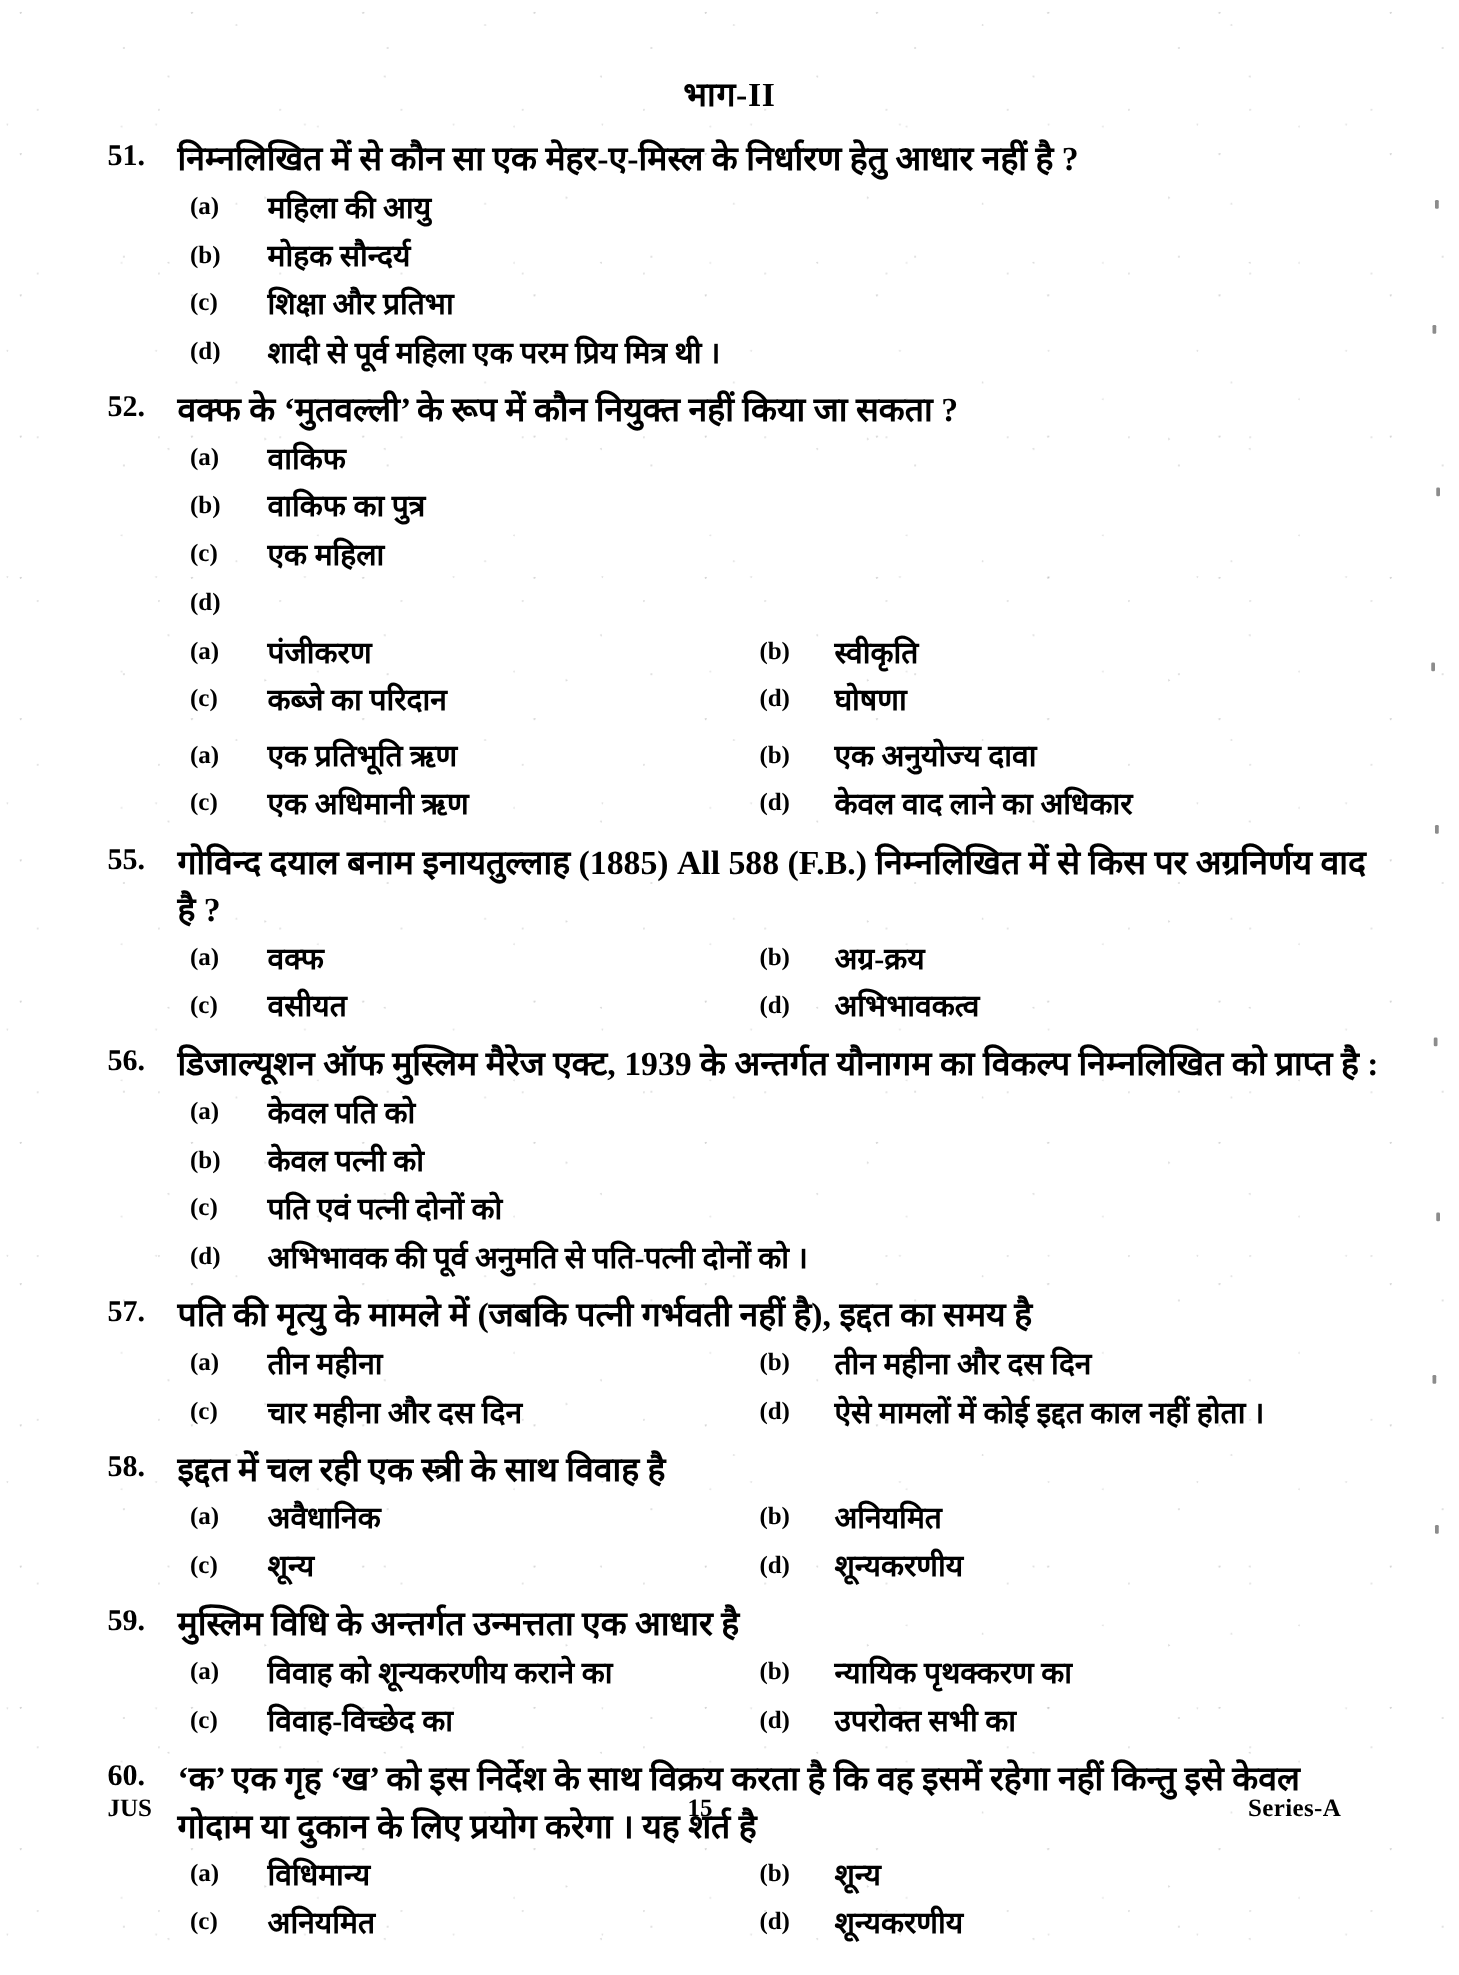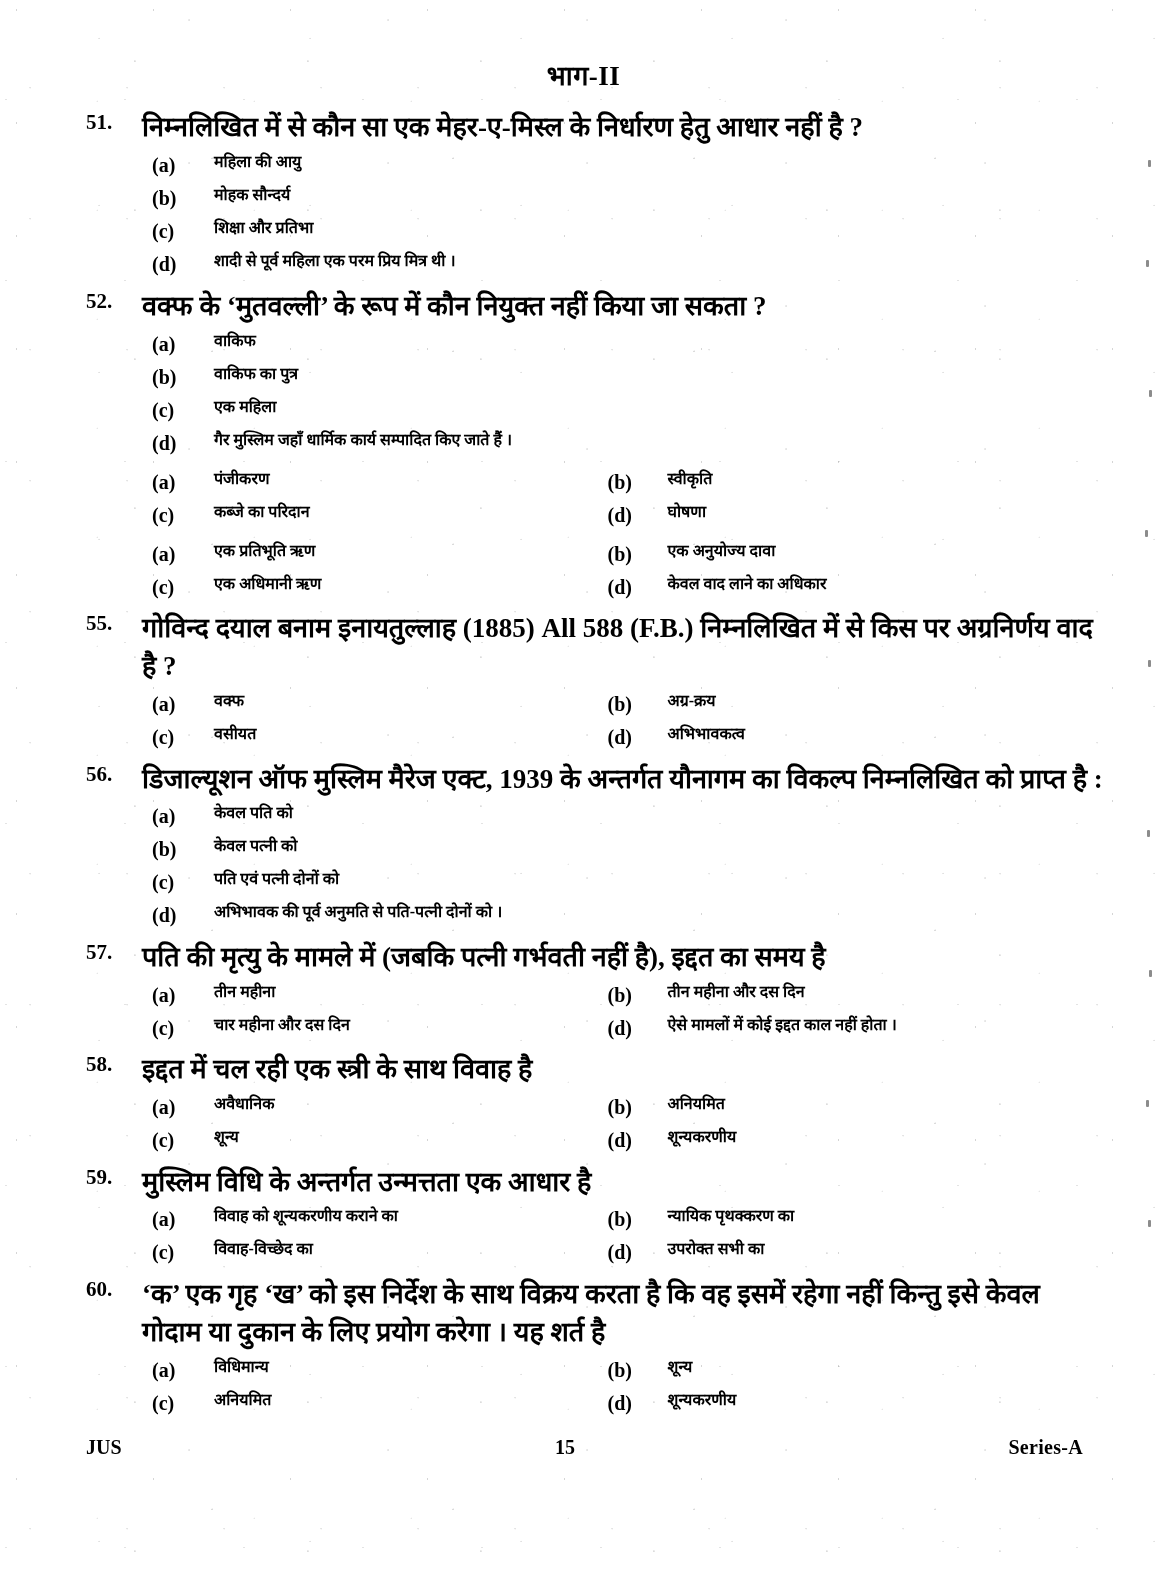--- a/index.html
+++ b/index.html
@@ -69,21 +69,21 @@
   .q {
     position: relative;
     margin-bottom: 6px;
   }
   .q-head {
     display: flex;
     align-items: flex-start;
   }
   .q-num {
     font-weight: bold;
-    font-size: 21px;
+    font-size: 24px;
     width: 56px;
     flex: 0 0 56px;
     line-height: 1.42;
   }
   .q-text {
     font-weight: bold;
     font-size: 27px;
     line-height: 1.42;
     flex: 1 1 auto;
   }
@@ -112,29 +112,29 @@
     box-sizing: content-box;
     line-height: 1.4;
   }
   .opts.grid2 .orow .opt + .opt .opt-key {
     padding-left: 12px;
     width: 60px;
     flex: 0 0 60px;
   }
   .opt-text {
     font-weight: bold;
-    font-size: 16px;
+    font-size: 24px;
     line-height: 1.4;
   }
 
   
   .footer {
     position: absolute;
     left: 0;
-    right: 6px;
+    right: 16px;
     bottom: 118px;
     height: 30px;
     padding: 0 78px 0 86px;
     display: flex;
     align-items: center;
     justify-content: space-between;
     font-weight: bold;
     font-size: 20px;
   }
   .footer .f-center { font-size: 20px; }
@@ -221,21 +221,20 @@
             </div>
             <div class="orow">
               <div class="opt">
                 <span class="opt-key">(c)</span>
                 <span class="opt-text">एक महिला</span>
               </div>
             </div>
             <div class="orow">
               <div class="opt">
                 <span class="opt-key">(d)</span>
-                <span class="opt-text">गैर मुस्लिम जहाँ धार्मिक कार्य सम्पादित किए जाते हैं ।</span>
               </div>
             </div>
           </div>
         </div>
         <div class="q">
           <div class="opts grid2">
             <div class="orow">
               <div class="opt">
                 <span class="opt-key">(a)</span>
                 <span class="opt-text">पंजीकरण</span>

